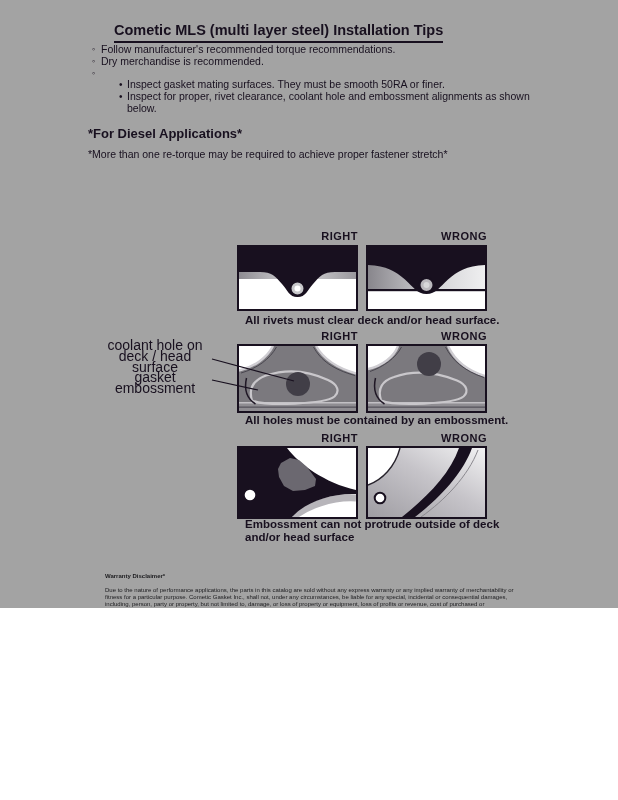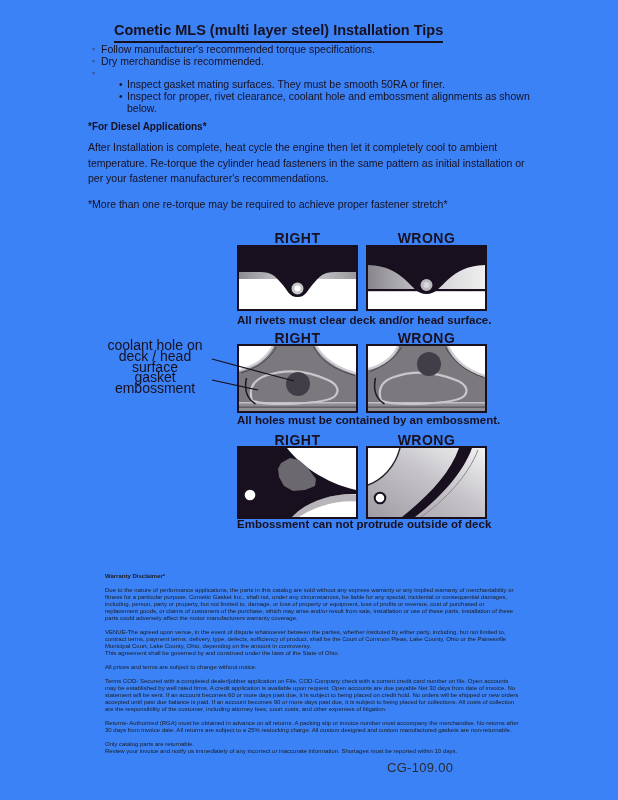--- a/index.html
+++ b/index.html
@@ -1,78 +1,77 @@
 <!DOCTYPE html>
 <html><head>
 <meta charset="utf-8">
 <style>
   html,body{margin:0;padding:0;background:#fff;}
-  #page{position:relative;width:618px;height:800px;background:#3b82f6;overflow:hidden;
+  #page{position:relative;width:618px;height:608px;background:#a3a3a3;overflow:hidden;
         font-family:"Liberation Sans","DejaVu Sans",sans-serif;color:#18101f;}
   .abs{position:absolute;}
   
   .title{left:114px;top:22px;font-size:14.5px;font-weight:bold;
          border-bottom:2px solid #18101f;padding-bottom:3px;white-space:nowrap;}
   
   .bullets{left:92px;top:44px;width:460px;font-size:10.5px;line-height:11.8px;}
   .brow{display:flex;}
   .bmark{width:9px;flex:0 0 9px;font-size:9px;line-height:11.8px;}
   .sub{margin-left:27px;}
   .submark{width:8px;flex:0 0 8px;font-size:10px;}
   
   .diesel{left:88px;top:118px;width:446px;font-size:10.5px;line-height:15.3px;}
-  .diesel h3{font-size:10px;font-weight:bold;margin:1px 0 6px 0;}
+  .diesel h3{font-size:13px;font-weight:bold;margin:8px 0 6px 0;}
   .diesel p{margin:0 0 11px 0;}
   
-  .dlabel{font-size:14px;font-weight:bold;width:121px;text-align:center;letter-spacing:.5px;}
+  .dlabel{font-size:11px;font-weight:bold;width:121px;text-align:right;letter-spacing:.5px;}
   .dbox{width:117px;border:2px solid #18101f;background:#fff;}
   .dbox svg{display:block;}
-  .caption{font-size:11.5px;font-weight:bold;line-height:12.5px;width:300px;}
+  .caption{font-size:11.5px;font-weight:bold;line-height:12.5px;width:300px;margin-left:8px;}
   .ann{font-size:14px;line-height:11px;width:112px;text-align:center;}
   .leader{pointer-events:none;}
   
   .warranty{left:105px;top:573px;width:414px;font-size:6px;line-height:7px;color:#1c1c1f;}
   .warranty .wh{font-weight:bold;margin:0 0 7px 0;}
   .warranty p{margin:0 0 7px 0;}
   .warranty p.tight{margin:0;}
   
   .pagecode{left:387px;top:760px;font-size:13px;letter-spacing:.3px;color:#2b2b2e;}
 </style>
 </head>
 <body>
 
 <div id="page">
 
   <div class="abs title">Cometic MLS (multi layer steel) Installation Tips</div>
 
   <div class="abs bullets">
     <div class="brow">
       <span class="bmark">◦</span>
-      <span>Follow manufacturer's recommended torque specifications.</span>
+      <span>Follow manufacturer's recommended torque recommendations.</span>
     </div>
     <div class="brow">
       <span class="bmark">◦</span>
       <span>Dry merchandise is recommended.</span>
     </div>
     <div class="brow">
       <span class="bmark">◦</span>
     </div>
     <div class="brow sub">
       <span class="submark">•</span>
       <span>Inspect gasket mating surfaces.  They must be smooth 50RA or finer.</span>
     </div>
     <div class="brow sub">
       <span class="submark">•</span>
       <span>Inspect for proper, rivet clearance, coolant hole and embossment alignments as shown below.</span>
     </div>
   </div>
 
   <div class="abs diesel">
     <h3>*For Diesel Applications*</h3>
-    <p>After Installation is complete, heat cycle the engine then let it completely cool to ambient temperature. Re-torque the cylinder head fasteners in the same pattern as initial installation or per your fastener manufacturer's recommendations.</p>
     <p>*More than one re-torque may be required to achieve proper fastener stretch*</p>
   </div>
 
   <div class="abs dlabel" style="left:237px;top:230px;">RIGHT</div>
   <div class="abs dlabel" style="left:366px;top:230px;">WRONG</div>
 
   <div class="abs dbox" style="left:237px;top:245px;">
     <svg width="117" height="62" viewBox="0 0 117 62">
       <defs>
         <linearGradient id="g1r" x1="0" y1="0" x2="1" y2="0">
@@ -187,20 +186,21 @@
       <path d="M32,0 H117 V69 H0 V37 C14,32 27,19 32,0 Z" fill="url(#g3w)"></path>
       <path d="M32,0 C27,19 14,32 0,37" stroke="#27232c" stroke-width="1.4" fill="none"></path>
       <path d="M110,2 C100,28 77,52 53,69" stroke="#8a888e" stroke-width="1" fill="none"></path>
       <path d="M91,0 H104 C95,25 72,50 47,69 H34 C59,49 82,26 91,0 Z" fill="#18101f"></path>
       <circle cx="12" cy="50" r="5.3" fill="#fff" stroke="#18101f" stroke-width="2"></circle>
     </svg>
   </div>
 
   <div class="abs caption" style="left:237px;top:518px;">
     <div>Embossment can not protrude outside of deck</div>
+    <div>and/or head surface</div>
   </div>
 
   <div class="abs warranty">
     <p class="wh">Warranty Disclaimer*</p>
     <p>Due to the nature of performance applications, the parts in this catalog are sold without any express warranty or any implied warranty of merchantability or fitness for a particular purpose.  Cometic Gasket Inc., shall not, under any circumstances, be liable for any special, incidental or consequential damages, including, person, party or property, but not limited to, damage, or loss of property or equipment, loss of profits or revenue, cost of purchased or replacement goods, or claims of customers of the purchase, which may arise and/or result from sale, installation or use of these parts.  Installation of these parts could adversely affect the motor manufacturers warranty coverage.</p>
     <p class="tight">VENUE-The agreed upon venue, in the event of dispute whatsoever between the parties, whether instituted by either party, including, but not limited to, contract terms, payment terms, delivery, type, defects, sufficiency of product, shall be the Court of Common Pleas, Lake County, Ohio or the Painesville Municipal Court, Lake County, Ohio, depending on the amount in controversy.</p>
     <p>This agreement shall be governed by and construed under the laws of the State of Ohio.</p>
     <p>All prices and terms are subject to change without notice.</p>
     <p>Terms COD- Secured with a completed dealer/jobber application on File, COD-Company check with a current credit card number on file.  Open accounts may be established by well rated firms.  A credit application is available upon request.  Open accounts are due payable Net 30 days from date of invoice.  No statement will be sent.  If an account becomes 60 or more days past due, it is subject to being placed on credit hold.  No orders will be shipped or new orders accepted until past due balance is paid.  If an account becomes 90 or more days past due, it is subject to being placed for collections.  All costs of collection are the responsibility of the customer, including attorney fees, court costs, and other expenses of litigation.</p>
     <p>Returns- Authorized (RGA) must be obtained in advance on all returns.  A packing slip or invoice number must accompany the merchandise.  No returns after 30 days from invoice date.  All returns are subject to a 25% restocking charge.  All custom designed and custom manufactured gaskets are non-returnable.</p>

